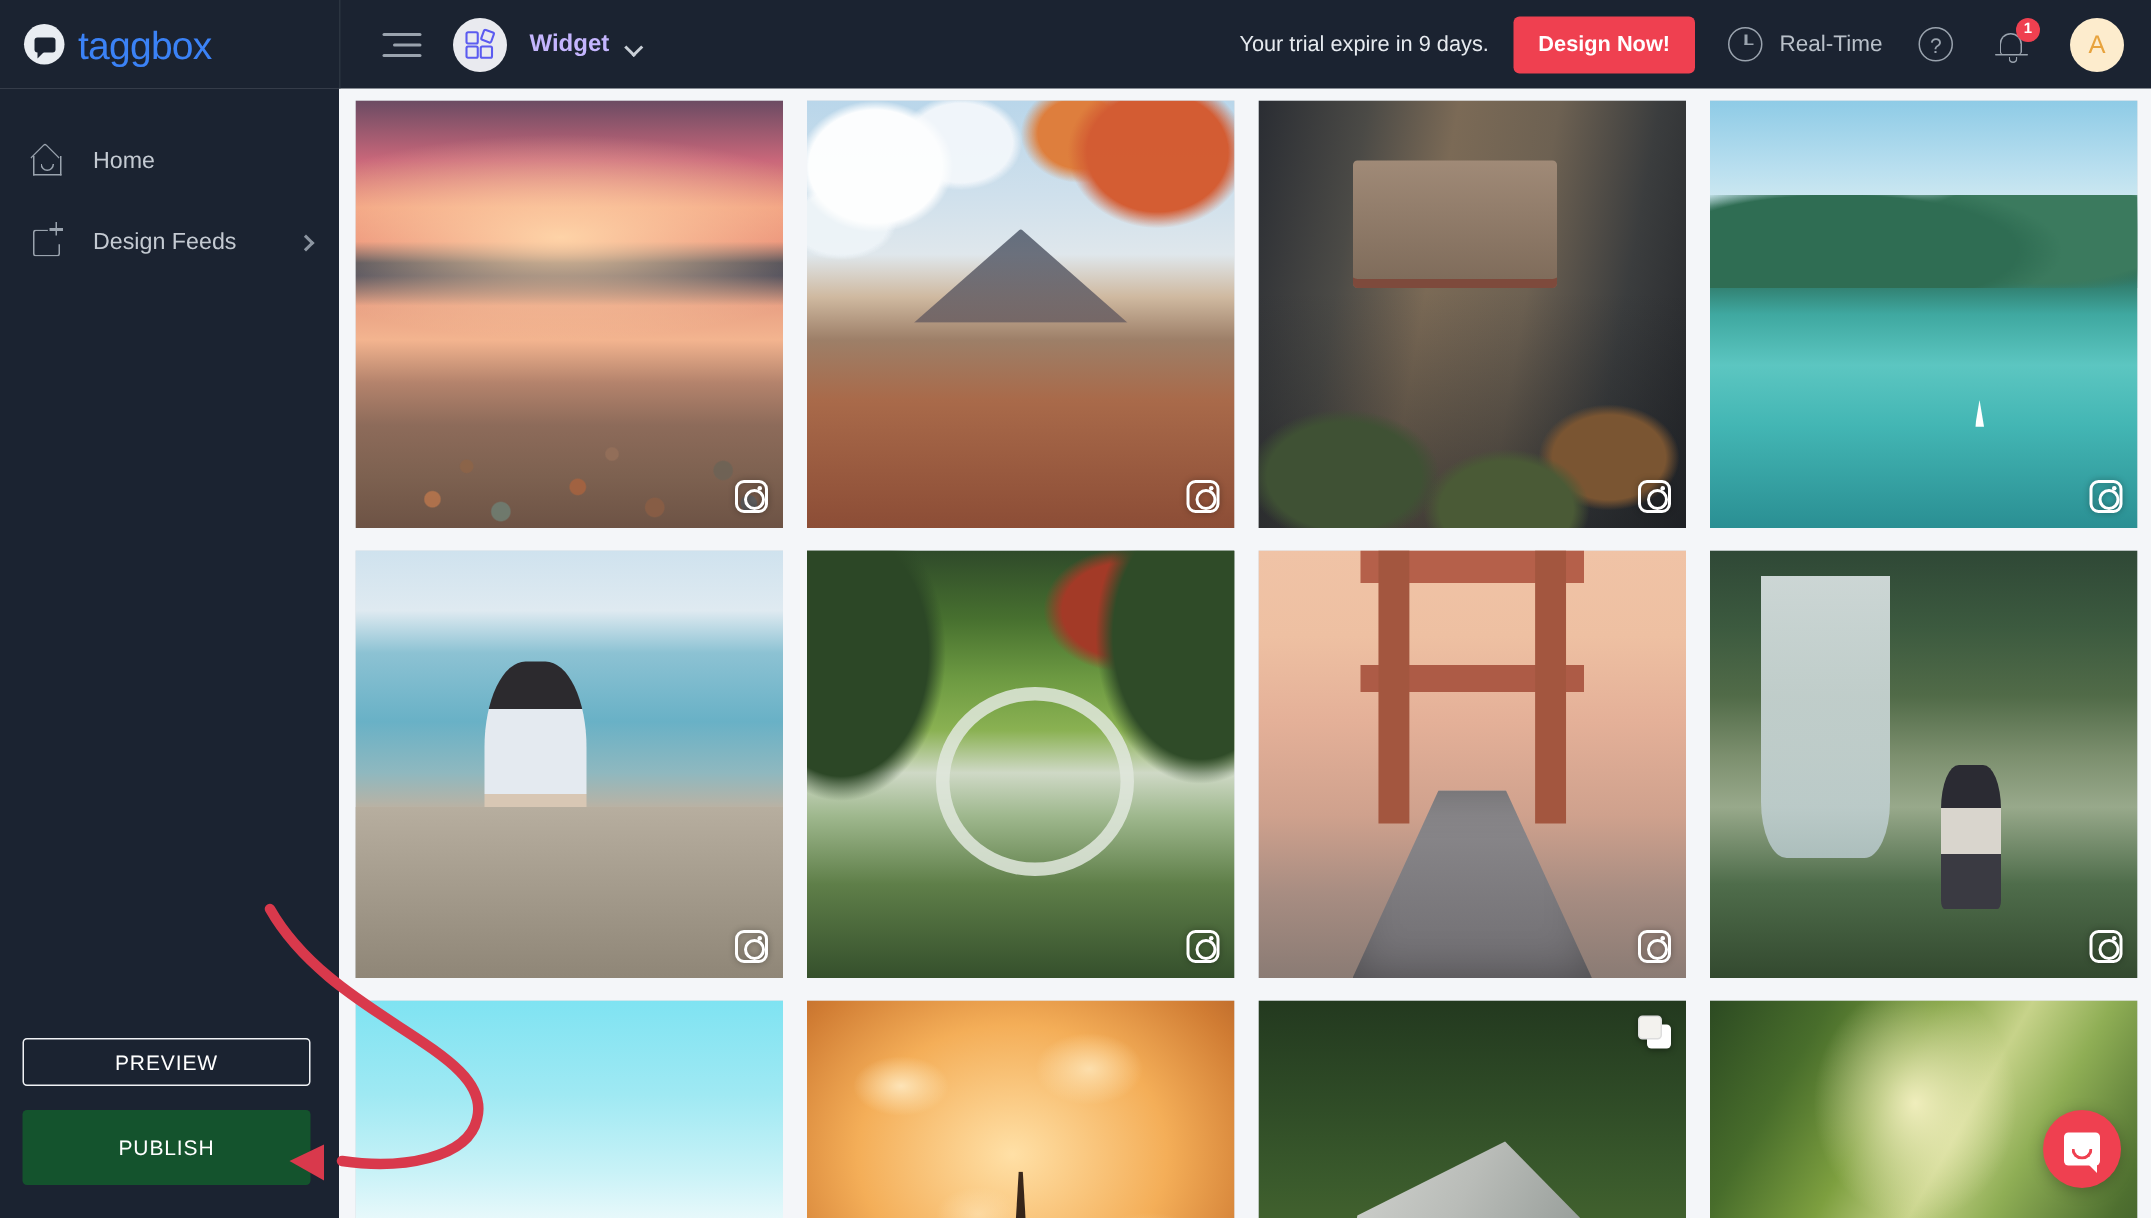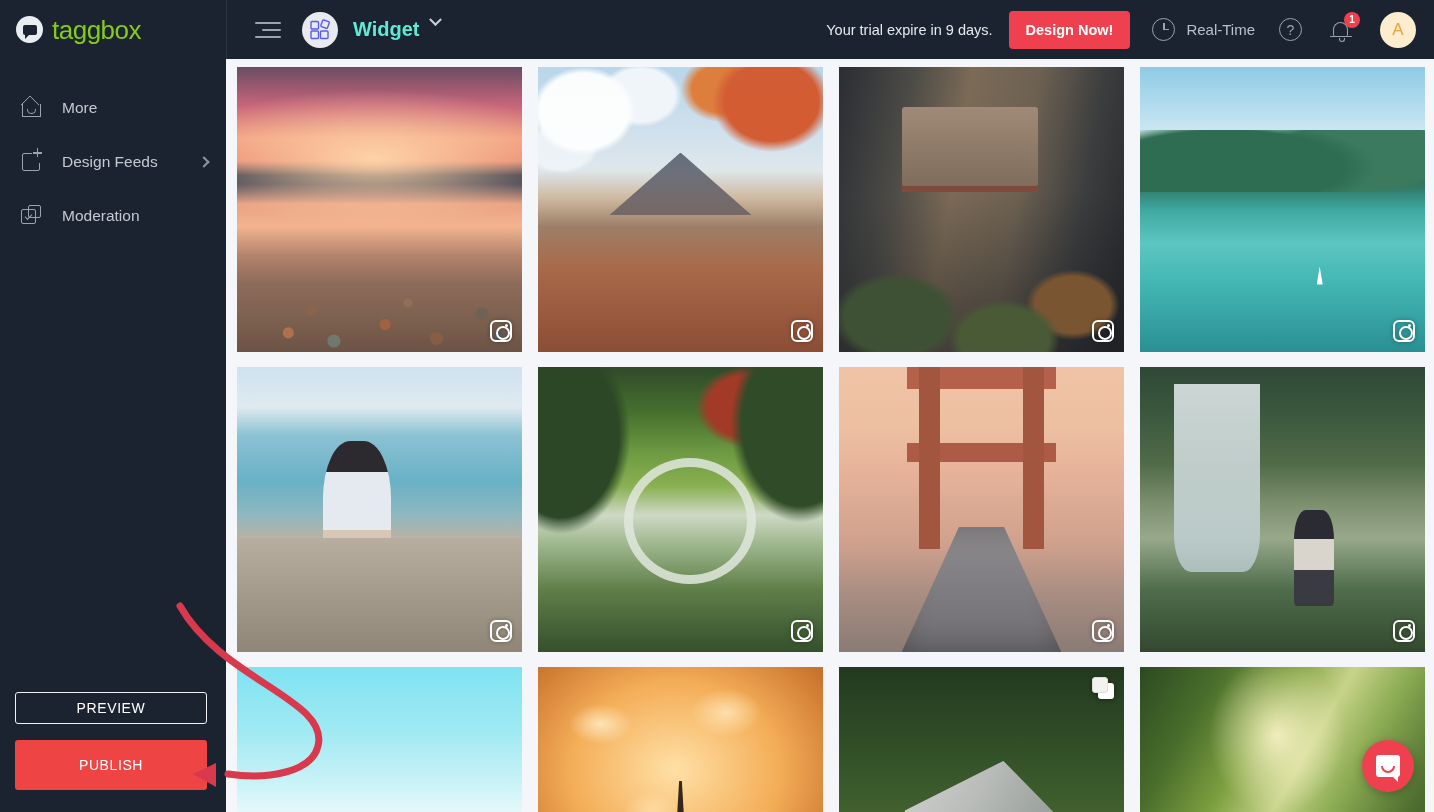--- a/index.html
+++ b/index.html
@@ -34,21 +34,21 @@
     width: 14px; height: 10px; background: #1b2331; border-radius: 2px;
     position: relative;
   }
   .brand-mark .bub:after {
     content: ""; position: absolute; left: 2px; bottom: -4px;
     width: 0; height: 0;
     border-left: 5px solid #1b2331;
     border-bottom: 5px solid transparent;
   }
   .brand-text {
-    color: #84cc16; font-size: 26px; letter-spacing: -0.5px;
+    color: #3b82f6; font-size: 26px; letter-spacing: -0.5px;
     font-weight: 400; line-height: 1;
   }
   .topbar-sep {
     width: 1px; height: 59px; background: #2b3440; flex: none;
   }
 
   .hamburger {
     width: 26px; height: 16px; margin-left: 28px; flex: none;
     display: flex; flex-direction: column; justify-content: space-between;
     cursor: pointer;
@@ -57,22 +57,22 @@
   .hamburger i:nth-child(1) { width: 26px; }
   .hamburger i:nth-child(2) { width: 19px; margin-left: 7px; }
   .hamburger i:nth-child(3) { width: 26px; }
 
   .widget-chip {
     width: 36px; height: 36px; border-radius: 50%;
     background: #e9eaef; margin-left: 21px; flex: none;
     display: flex; align-items: center; justify-content: center;
   }
   .widget-title {
-    margin-left: 15px; color: #5eead4; font-size: 20px; font-weight: 700;
-    display: flex; align-items: flex-start; gap: 12px; cursor: pointer;
+    margin-left: 15px; color: #c4b5fd; font-size: 16px; font-weight: 700;
+    display: flex; align-items: flex-end; gap: 12px; cursor: pointer;
   }
   .chev-d {
     width: 9px; height: 9px; border-right: 2px solid #c9cfd7; border-bottom: 2px solid #c9cfd7;
     transform: rotate(45deg) translate(-2px,-2px); display: inline-block;
   }
 
   .trial-text {
     margin-left: auto; color: #e6eaef; font-size: 14.5px; white-space: nowrap;
   }
   .upgrade-btn {
@@ -205,21 +205,21 @@
   
   .side-actions { position: absolute; left: 0; bottom: 0; width: 226px; padding: 0 15px 22px 15px; }
   .btn-preview {
     width: 192px; height: 32px; background: transparent; color: #fff;
     border: 1px solid #f0f2f5; border-radius: 3px;
     font-size: 14px; font-weight: 400; letter-spacing: 0.6px;
     cursor: pointer; margin-bottom: 16px;
     font-family: "Liberation Sans", sans-serif;
   }
   .btn-publish {
-    width: 192px; height: 50px; background: #ef4444; color: #fff;
+    width: 192px; height: 50px; background: #14532d; color: #fff;
     border: none; border-radius: 3px;
     font-size: 14px; font-weight: 400; letter-spacing: 0.6px;
     cursor: pointer;
     font-family: "Liberation Sans", sans-serif;
   }
 
   
   .main {
     position: absolute; left: 226px; top: 59px;
     width: 1208px; height: 753px;
@@ -472,42 +472,34 @@
 
   <div class="sidebar">
     <div class="nav">
 
       <div class="nav-item">
         <span class="nav-ico ic-home">
             <i></i>
             <b></b>
             <s></s>
           </span>
-        <span class="nav-label">More</span>
+        <span class="nav-label">Home</span>
       </div>
 
       <div class="nav-item">
         <span class="nav-ico ic-feed">
             <i></i>
             <b></b>
             <s></s>
           </span>
         <span class="nav-label">Design Feeds</span>
         <span class="nav-chev"></span>
       </div>
 
 
-      <div class="nav-item">
-        <span class="nav-ico ic-mod">
-            <b></b>
-            <i></i>
-            <s></s>
-          </span>
-        <span class="nav-label">Moderation</span>
-      </div>
 
 
 
     </div>
 
     <div class="side-actions">
       <button class="btn-preview">PREVIEW</button>
       <button class="btn-publish">PUBLISH</button>
     </div>
   </div>

